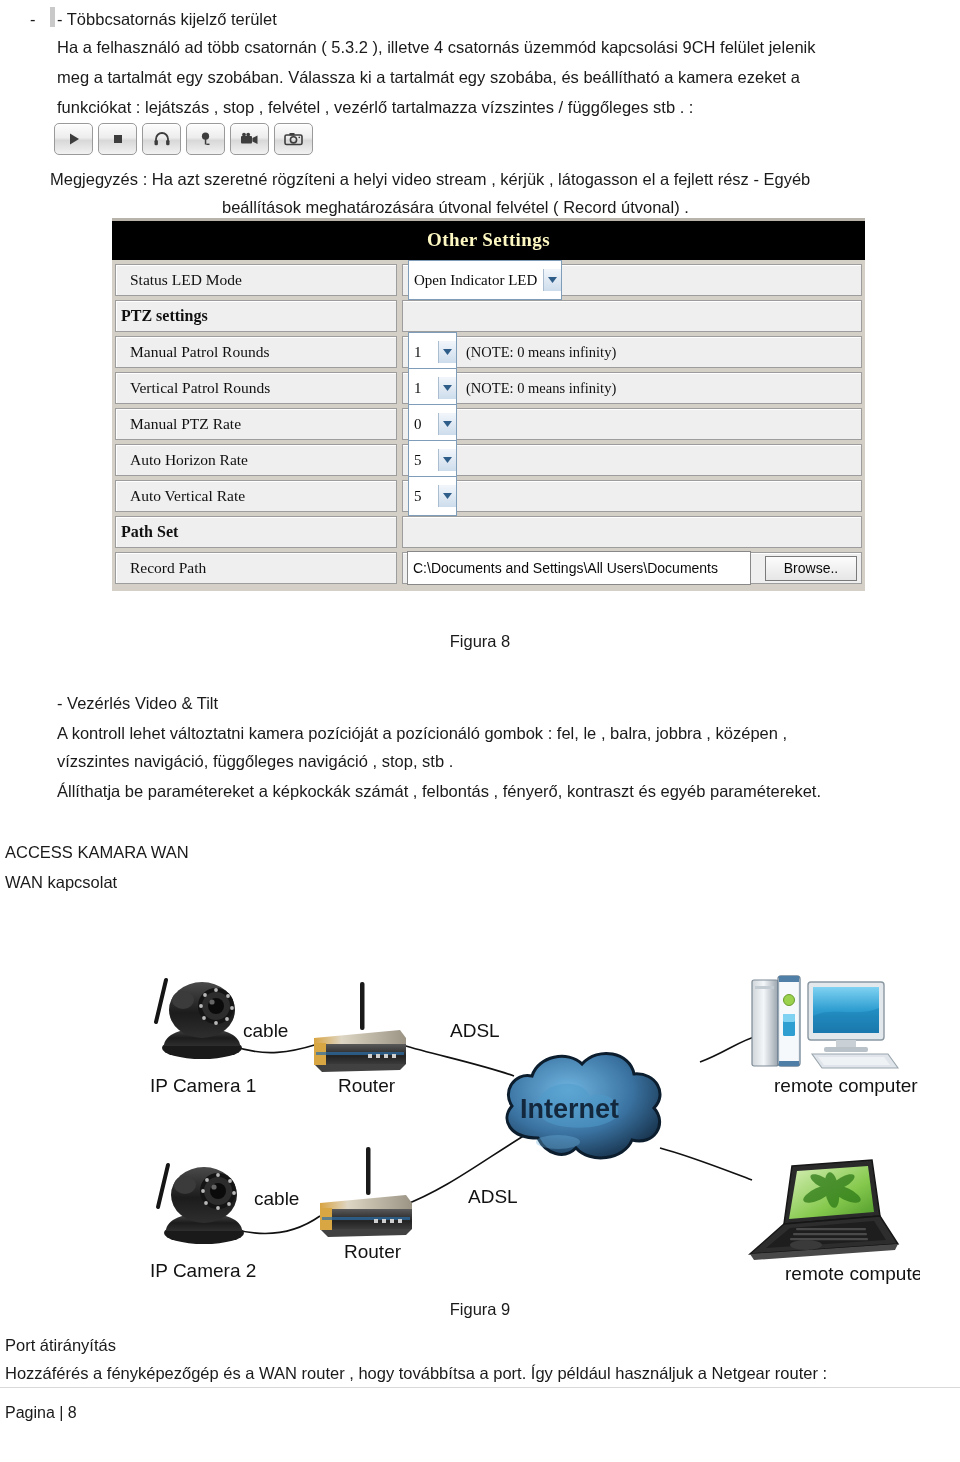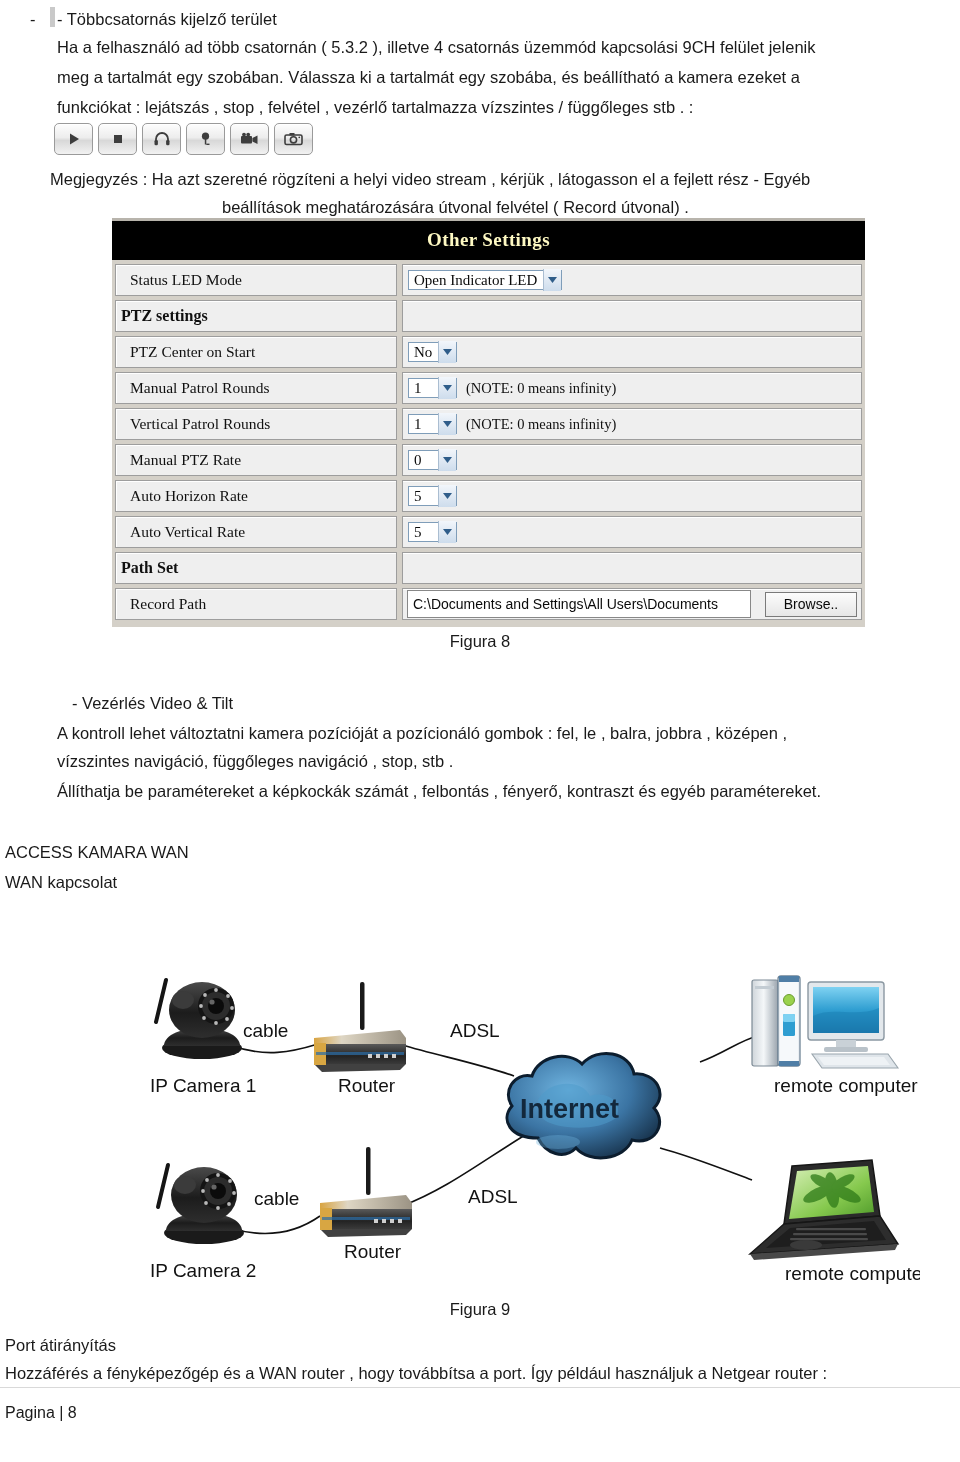--- a/index.html
+++ b/index.html
@@ -125,21 +125,21 @@
     padding-left: 5px;
     margin-left: 5px;
     border-left: 1px solid #9d9d9d;
   }
   .scell-value.blank { }
 
   
   .sel {
     display: inline-flex;
     align-items: center;
-    height: 20px;
+    height: 40px;
     background: #ffffff;
     border: 1px solid #7f9db9;
     box-sizing: border-box;
     font-family: "Liberation Serif", serif;
     font-size: 15px;
     color: #0a0a0a;
   }
   .sel .sel-txt {
     padding: 0 6px 0 5px;
     white-space: nowrap;
@@ -157,21 +157,21 @@
   .sel .sel-arrow svg { display:block; }
   .note-txt {
     font-family: "Liberation Serif", serif;
     font-size: 14.5px;
     color: #101010;
     margin-left: 9px;
     white-space: nowrap;
   }
   .path-input {
     flex: 1 1 auto;
-    height: 28px;
+    height: 34px;
     background: #ffffff;
     border: 1px solid #888888;
     box-sizing: border-box;
     display: flex;
     align-items: center;
     padding-left: 5px;
     font-family: "Liberation Sans", sans-serif;
     font-size: 14px;
     color: #0a0a0a;
     white-space: nowrap;
@@ -313,33 +313,20 @@
             </span>
         </div>
       </div>
     </div>
 
     <div class="srow">
       <div class="scell-label strong">PTZ settings</div>
       <div class="scell-value blank"></div>
     </div>
 
-    <div class="srow">
-      <div class="scell-label">PTZ Center on Start</div>
-      <div class="scell-value">
-        <div class="sel">
-          <span class="sel-txt">No</span>
-          <span class="sel-arrow">
-              <svg width="9" height="6" viewBox="0 0 9 6">
-                <polygon points="0,0 9,0 4.5,6" fill="#2f5d8a"></polygon>
-              </svg>
-            </span>
-        </div>
-      </div>
-    </div>
 
     <div class="srow">
       <div class="scell-label">Manual Patrol Rounds</div>
       <div class="scell-value">
         <div class="sel">
           <span class="sel-txt" style="min-width:18px">1</span>
           <span class="sel-arrow">
               <svg width="9" height="6" viewBox="0 0 9 6">
                 <polygon points="0,0 9,0 4.5,6" fill="#2f5d8a"></polygon>
               </svg>
@@ -417,21 +404,21 @@
         <div class="path-input">C:\Documents and Settings\All Users\Documents</div>
         <div class="browse-btn">Browse..</div>
       </div>
     </div>
 
   </div>
 </div>
 
 <div class="figcaption" style="top:632px;">Figura 8</div>
 
-<div class="doc-text" style="left:72px; top:688px;">- Vezérlés Video &amp; Tilt</div>
+<div class="doc-text" style="left:57px; top:688px;">- Vezérlés Video &amp; Tilt</div>
 <div class="doc-text" style="left:57px; top:718px;">A kontroll lehet változtatni kamera pozícióját a pozícionáló gombok : fel, le , balra, jobbra , középen ,</div>
 <div class="doc-text" style="left:57px; top:746px;">vízszintes navigáció, függőleges navigáció , stop, stb .</div>
 <div class="doc-text" style="left:57px; top:776px;">Állíthatja be paramétereket a képkockák számát , felbontás , fényerő, kontraszt és egyéb paramétereket.</div>
 
 <div class="doc-text" style="left:5px; top:837px;">ACCESS KAMARA WAN</div>
 <div class="doc-text" style="left:5px; top:867px;">WAN kapcsolat</div>
 
 <div class="netdiagram">
   <svg width="780" height="360" viewBox="0 0 780 360" xmlns="http://www.w3.org/2000/svg">
     <defs>

